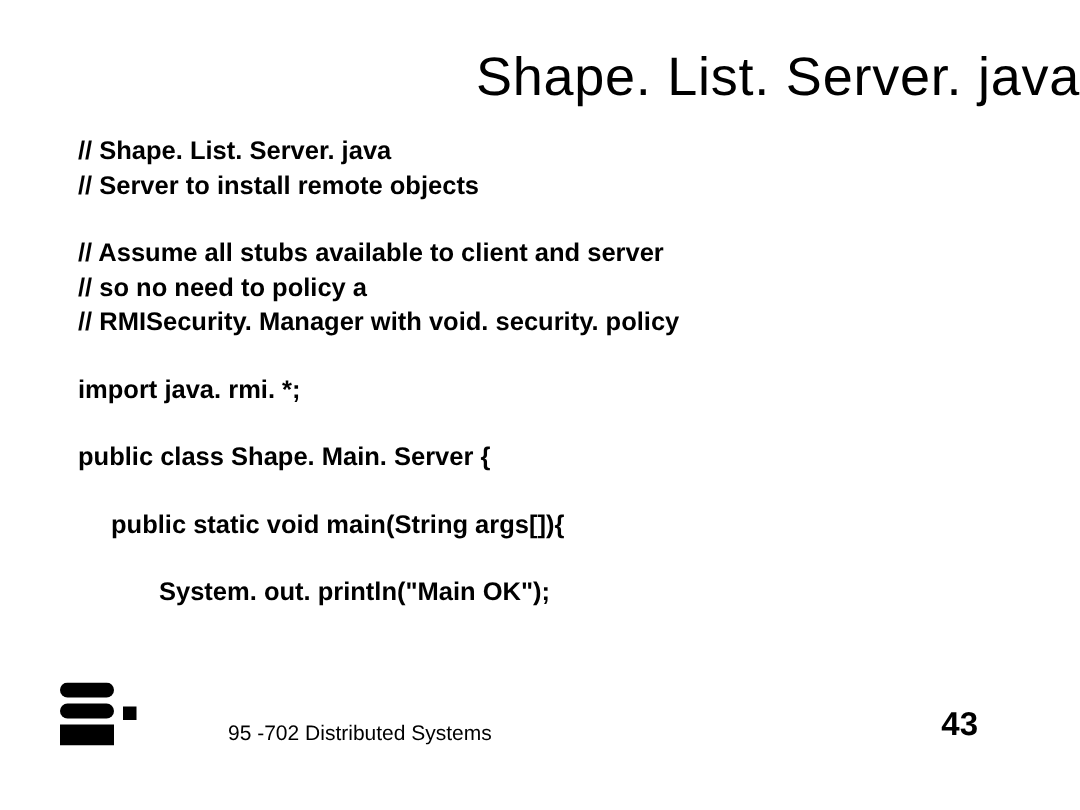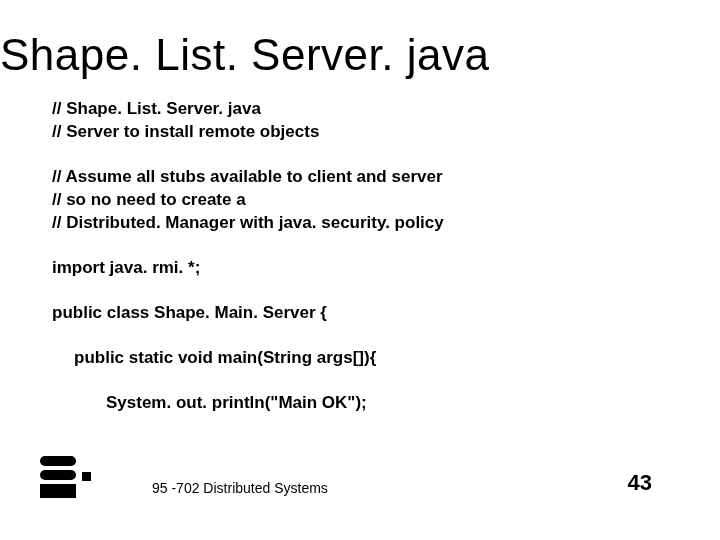--- a/index.html
+++ b/index.html
@@ -1,18 +1,18 @@
 <!DOCTYPE html>
 <html><head>
 <meta charset="utf-8">
 <style>
 * { margin: 0; padding: 0; box-sizing: border-box; }
 html, body { width: 720px; height: 540px; background: #fff; font-family: Verdana, Geneva, sans-serif; color: #000; overflow: hidden; }
 .slide { position: relative; width: 720px; height: 540px; }
-.title { font-size: 44px; font-weight: 400; text-align: left; padding-top: 30px; letter-spacing: 0.5px; }
+.title { font-size: 36px; font-weight: 400; text-align: right; padding-top: 30px; letter-spacing: 0.5px; padding-left: 16px; }
 .body { padding: 18px 52px 0 52px; font-size: 17px; line-height: 1.35; font-weight: 700; }
 .body p { margin: 0; }
 .gap { height: 22px; }
 .indent1 { padding-left: 22px; }
 .indent2 { padding-left: 54px; }
 .footer { position: absolute; bottom: 38px; left: 0; right: 0; height: 40px; }
 .logo { position: absolute; left: 40px; bottom: 0; }
 .course { position: absolute; left: 152px; bottom: 6px; font-size: 14px; font-weight: 400; margin-top: 43px; }
 .pagenum { position: absolute; right: 68px; bottom: 6px; font-size: 22px; font-weight: 700; }
 </style>
@@ -20,22 +20,22 @@
 <body>
 <div class="slide">
 
 <h1 class="title">Shape. List. Server. java</h1>
 
 <div class="body">
   <p>// Shape. List. Server. java</p>
   <p>// Server to install remote objects</p>
   <div class="gap"></div>
   <p>// Assume all stubs available to client and server</p>
-  <p>// so no need to create a</p>
-  <p>// Distributed. Manager with java. security. policy</p>
+  <p>// so no need to policy a</p>
+  <p>// RMISecurity. Manager with void. security. policy</p>
   <div class="gap"></div>
   <p>import java. rmi. *;</p>
   <div class="gap"></div>
   <p>public class Shape. Main. Server {</p>
   <div class="gap"></div>
   <p class="indent1">public static void main(String args[]){</p>
   <div class="gap"></div>
   <p class="indent2">System. out. println("Main OK");</p>
 </div>
 

